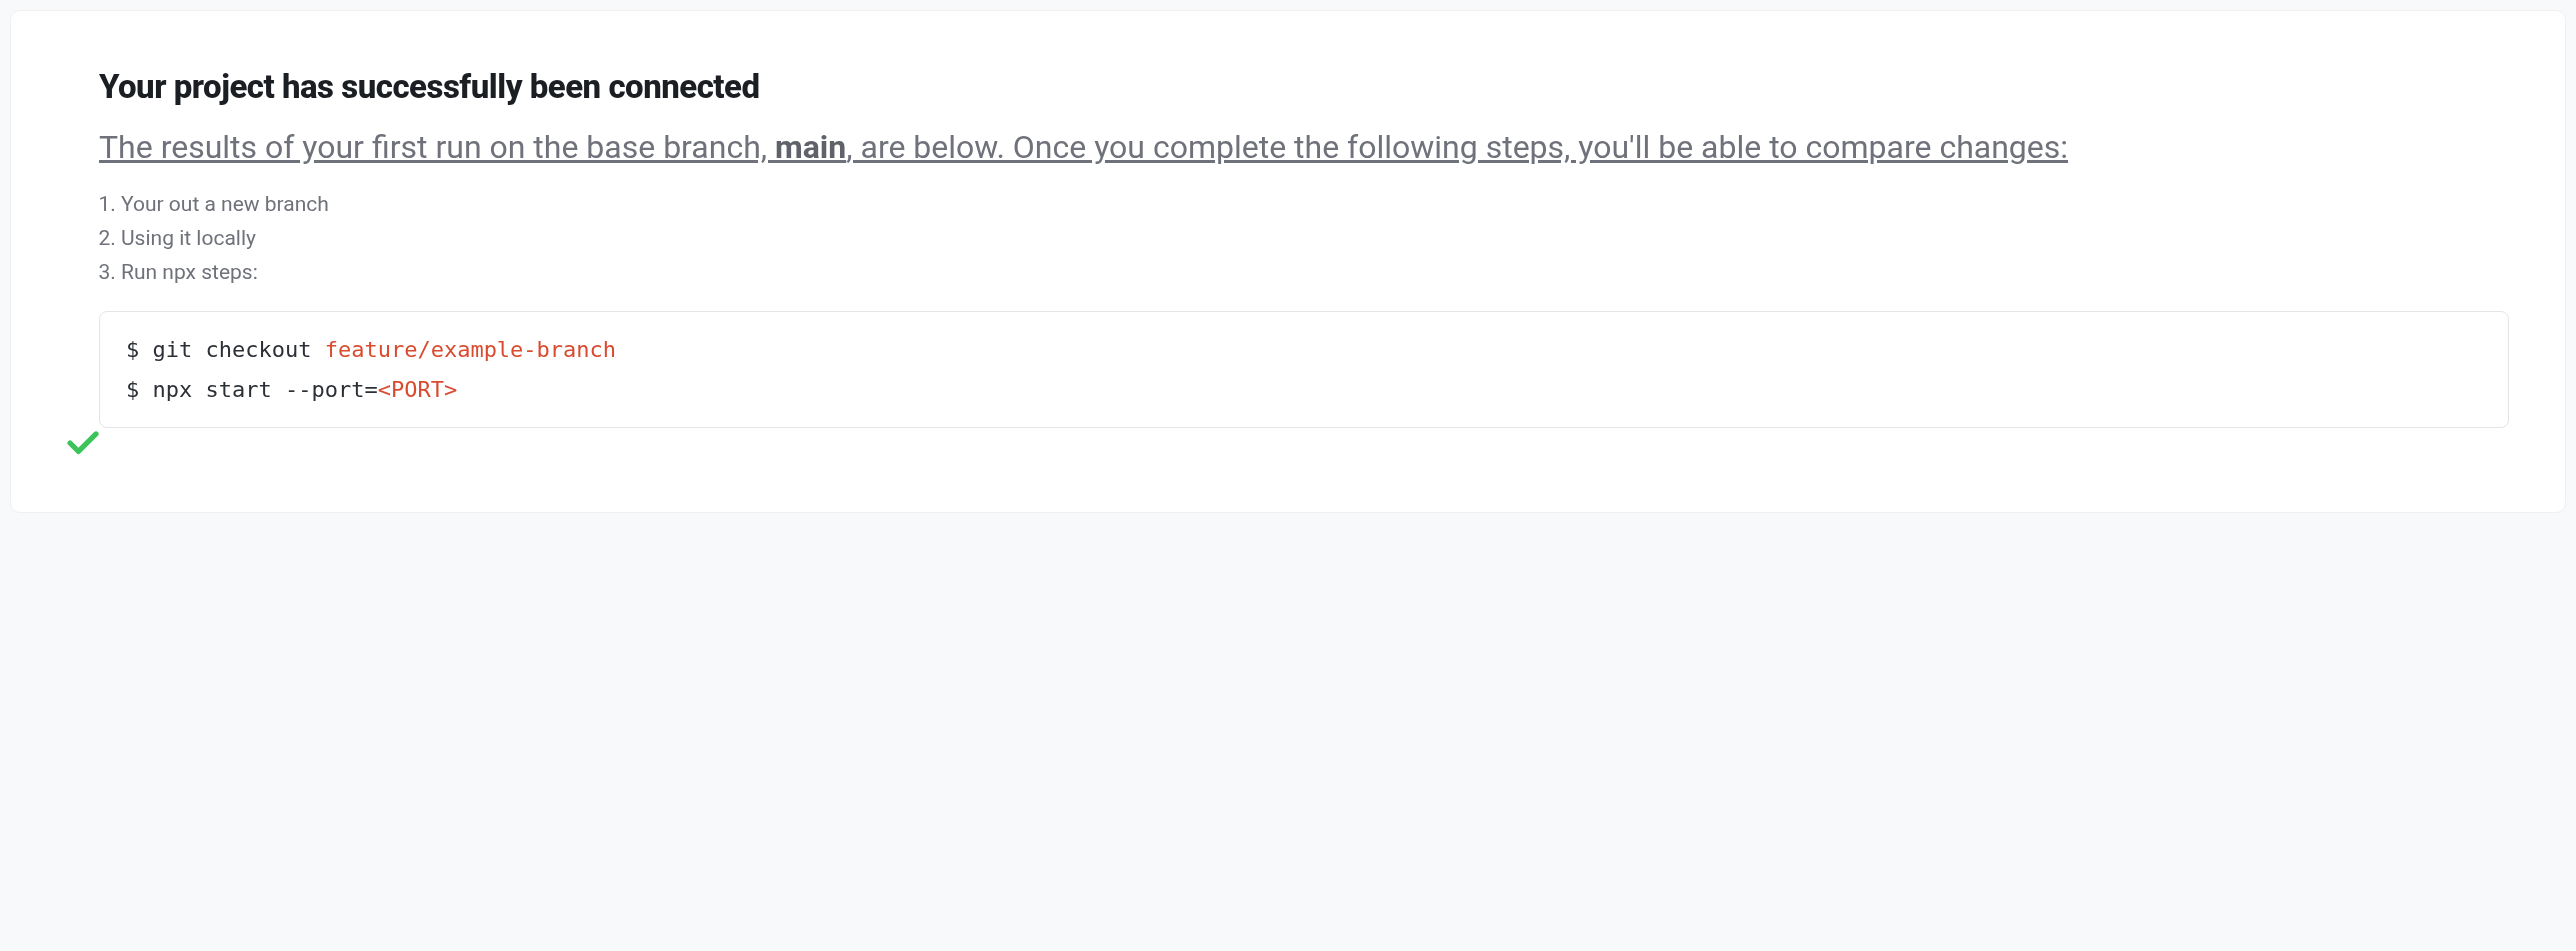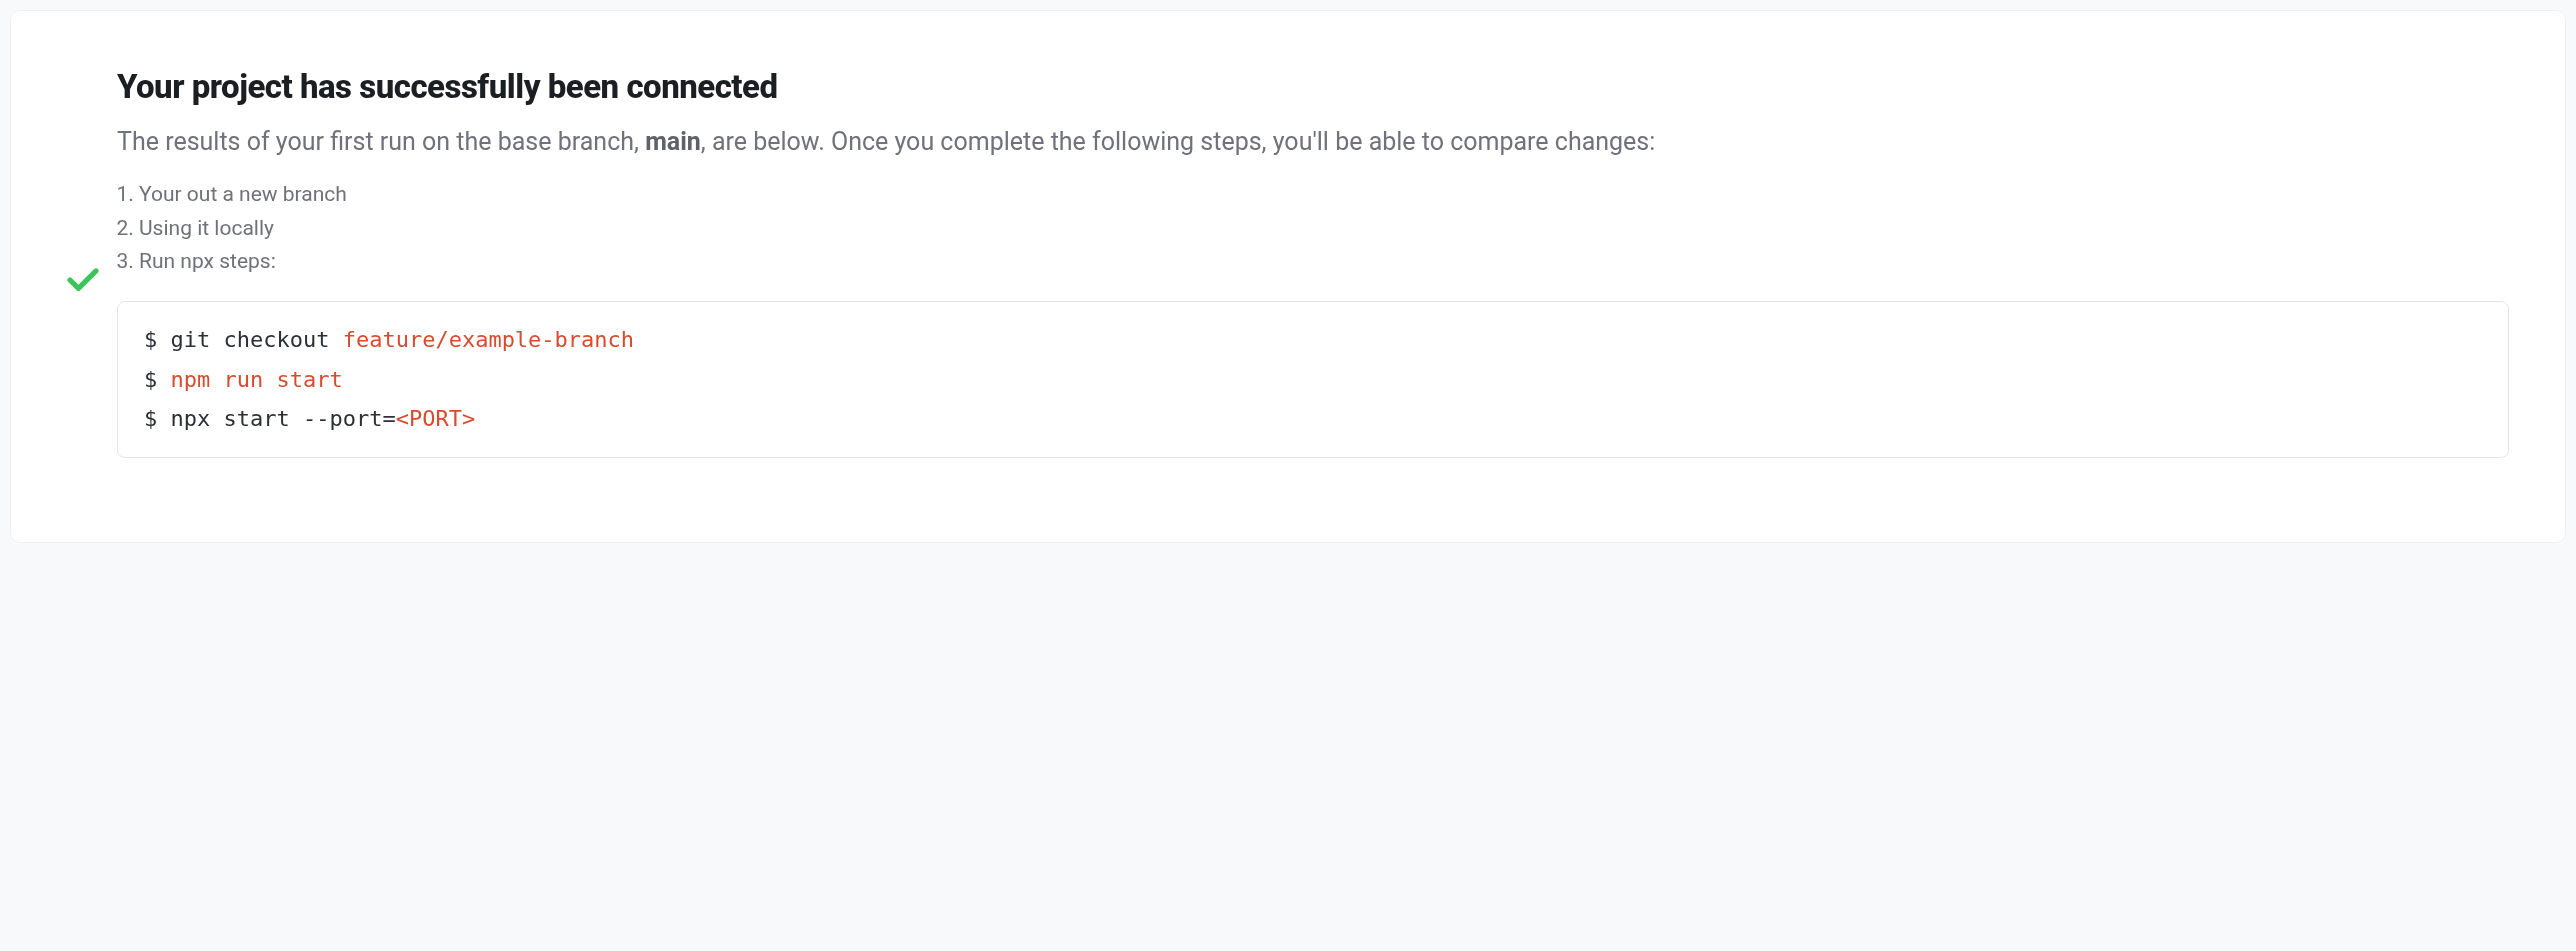--- a/index.html
+++ b/index.html
@@ -11,41 +11,41 @@
     .card {
       background: #ffffff;
       border: 1px solid #f0f0f0;
       border-radius: 10px;
       padding: 56px 56px 56px 56px;
       max-width: 2556px;
       margin: 0 auto;
     }
     .inner {
       display: flex;
-      align-items: center;
-      gap: 18px;
+      align-items: flex-end;
     }
     .check {
       flex: 0 0 auto;
       margin-top: 8px;
     }
     .check svg { width: 32px; height: 26px; display: block; }
     .content { flex: 1 1 auto; }
     .title {
       font-size: 33px;
       font-weight: 800;
       color: #1b1e23;
       letter-spacing: -0.5px;
       margin-bottom: 18px;
     }
     .subtitle {
-      font-size: 25px;
+      font-size: 32px;
       color: #6f727a;
       line-height: 1.45;
       margin-bottom: 18px;
+      text-decoration: underline;
     }
     .subtitle .branch { font-weight: 700; color: #5f6269; }
     .steps {
       list-style: decimal;
       color: #6f727a;
       font-size: 21px;
       line-height: 1.6;
       margin-bottom: 22px;
       margin-left: 4px;
       padding-left: 18px;
@@ -83,19 +83,18 @@
       <p class="subtitle">
         <span>The results of your first run on the base branch, </span><span class="branch">main</span><span>, are below. Once you complete the following steps, you'll be able to compare changes:</span>
       </p>
       <ol class="steps">
         <li>Your out a new branch</li>
         <li>Using it locally</li>
         <li>Run npx steps:</li>
       </ol>
       <div class="codebox">
         <div class="line"><span>$ git checkout </span><span class="hl">feature/example-branch</span></div>
-        <div class="line"><span>$ </span><span class="hl">npm run start</span></div>
         <div class="line"><span>$ npx start --port=</span><span class="hl">&lt;PORT&gt;</span></div>
       </div>
     </div>
   </div>
 </div>
 
 
 </body></html>

